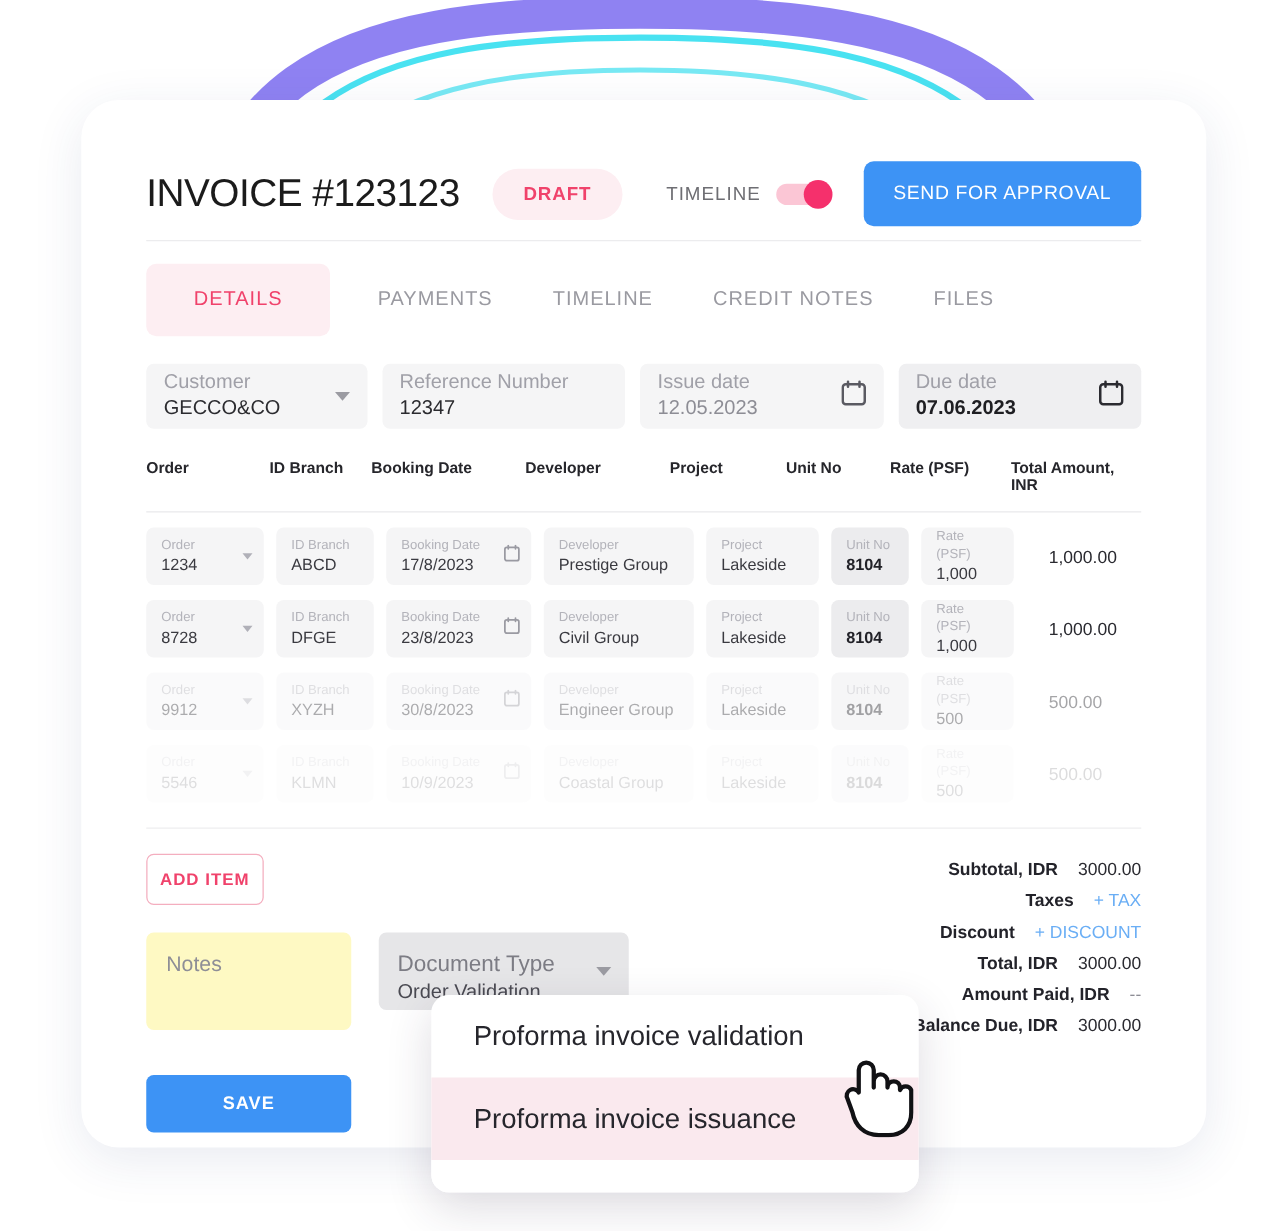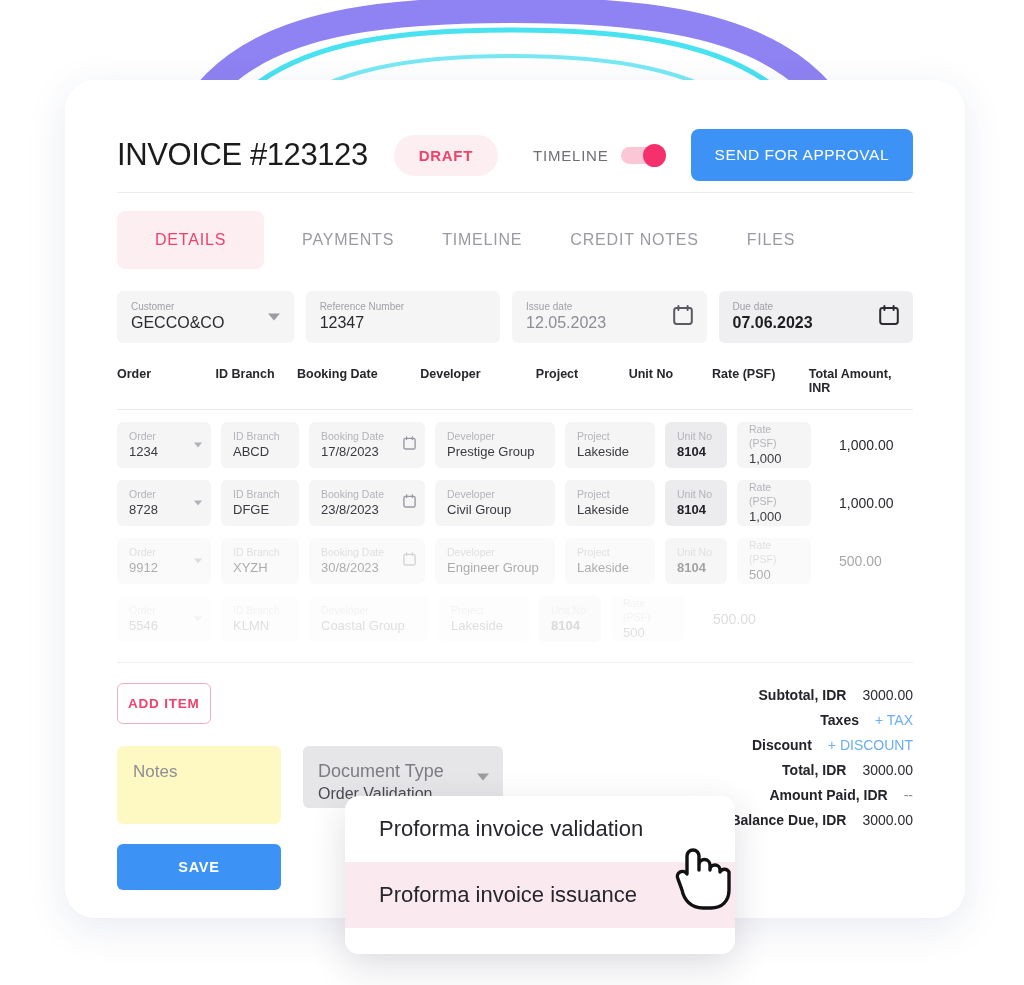--- a/index.html
+++ b/index.html
@@ -152,21 +152,21 @@
     display: flex;
     flex-direction: column;
     justify-content: center;
     cursor: text;
   }
   .field.customer { width: 178px; }
   .field.reference { width: 196px; flex: 1 1 auto; }
   .field.issue { width: 196px; flex: 1 1 auto; }
   .field.due { width: 196px; flex: 1 1 auto; background: #efeff1; }
   .field-label {
-    font-size: 10px;
+    font-size: 16px;
     color: #a0a0a8;
     line-height: 1.3;
   }
   .field-value {
     font-size: 16px;
     color: #2b2b2f;
     line-height: 1.3;
   }
   .field-value.muted { color: #8d8d95; }
   .field-value.bold { font-weight: 700; color: #1e1e22; }
@@ -313,21 +313,21 @@
     background: #e6e6e8;
     border-radius: 6px;
     padding: 13px 15px;
     position: relative;
     cursor: pointer;
   }
   .doctype-label { font-size: 18px; color: #7c7c84; line-height: 1.35; margin-top: 20px; }
   .doctype-value { font-size: 16px; color: #4a4a52; line-height: 1.35; }
 
   .btn-save {
-    margin-top: 20px;
+    margin-top: 36px;
     width: 164px;
     background: #3d93f5;
     color: #ffffff;
     border: none;
     border-radius: 6px;
     font-size: 14.5px;
     font-weight: 700;
     letter-spacing: 0.8px;
     padding: 15px 0;
     cursor: pointer;
@@ -583,20 +583,30 @@
     <div class="trow fade3">
       <div class="cell order">
         <span class="cell-label">Order</span>
         <span class="cell-value">5546</span>
         <span class="mini-caret"></span>
       </div>
       <div class="cell branch">
         <span class="cell-label">ID Branch</span>
         <span class="cell-value">KLMN</span>
       </div>
+      <div class="cell booking">
+        <span class="cell-label">Booking Date</span>
+        <span class="cell-value">10/9/2023</span>
+        <span class="mini-cal">
+          <svg width="13" height="14" viewBox="0 0 13 14" fill="none">
+            <rect x="0.9" y="2.4" width="11.2" height="10.6" rx="1.6" stroke="#9a9aa2" stroke-width="1.4"></rect>
+            <path d="M3.6 0.9v2.6M9.4 0.9v2.6" stroke="#9a9aa2" stroke-width="1.4" stroke-linecap="round"></path>
+          </svg>
+        </span>
+      </div>
       <div class="cell dev">
         <span class="cell-label">Developer</span>
         <span class="cell-value">Coastal Group</span>
       </div>
       <div class="cell proj">
         <span class="cell-label">Project</span>
         <span class="cell-value">Lakeside</span>
       </div>
       <div class="cell unit">
         <span class="cell-label">Unit No</span>

